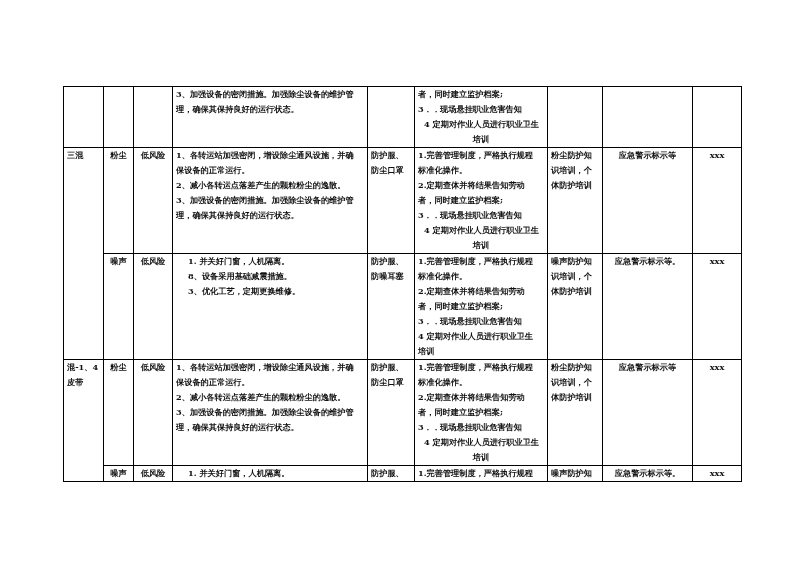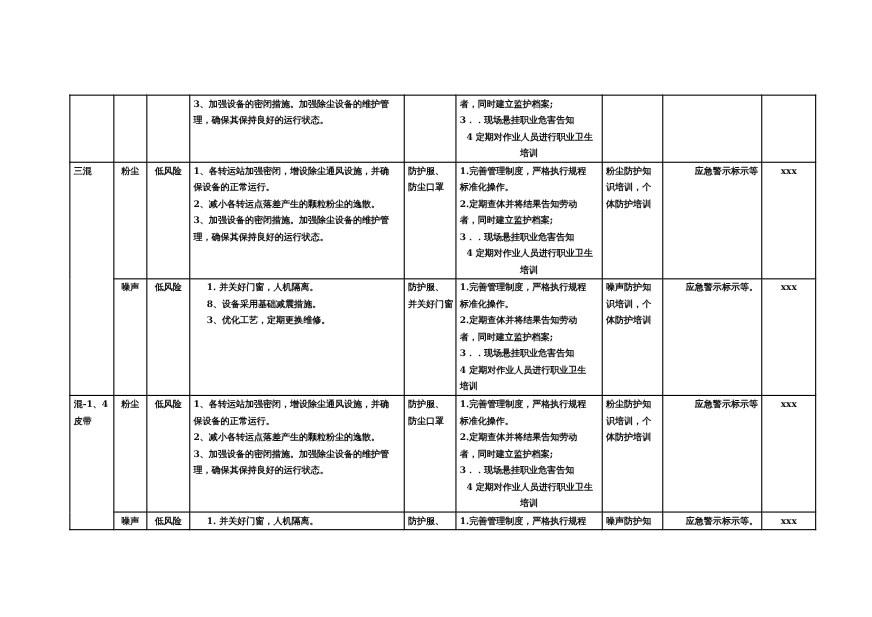--- a/index.html
+++ b/index.html
@@ -2,21 +2,21 @@
 <html><head>
 <meta charset="utf-8">
 <style>
   html, body { margin: 0; padding: 0; background: #ffffff; }
   body { width: 793px; height: 561px; position: relative; overflow: hidden;
          font-family: "DejaVu Serif", "Liberation Serif", serif; color: #111; }
   table.risk { position: absolute; left: 63px; top: 86px; border-collapse: collapse;
                table-layout: fixed; width: 678px; font-size: 8.2px; line-height: 15px; }
   table.risk td { border: 1px solid #000; vertical-align: top; padding: 0 3px; overflow: hidden; font-weight: bold; }
   td.mid { vertical-align: middle; text-align: center; }
-  td.center-top { text-align: right; }
+  td.center-top { text-align: center; }
   .line { display: block; white-space: nowrap; }
   .line.c { text-align: center; }
   .indent1 { padding-left: 12px; }
   .indent2 { padding-left: 6px; }
 </style>
 </head>
 <body>
 
 <table class="risk">
   <colgroup>
@@ -90,21 +90,21 @@
   <tr style="height:103px">
     <td class="mid">噪声</td>
     <td class="mid">低风险</td>
     <td>
       <span class="line indent1">1. 并关好门窗，人机隔离。</span>
       <span class="line indent1">8、设备采用基础减震措施。</span>
       <span class="line indent1">3、优化工艺，定期更换维修。</span>
     </td>
     <td>
       <span class="line">防护服、</span>
-      <span class="line">并关好门窗</span>
+      <span class="line">防噪耳塞</span>
     </td>
     <td>
       <span class="line">1.完善管理制度，严格执行规程</span>
       <span class="line">标准化操作。</span>
       <span class="line">2.定期查体并将结果告知劳动</span>
       <span class="line">者，同时建立监护档案;</span>
       <span class="line">3．．现场悬挂职业危害告知</span>
       <span class="line">4 定期对作业人员进行职业卫生</span>
       <span class="line">培训</span>
     </td>

